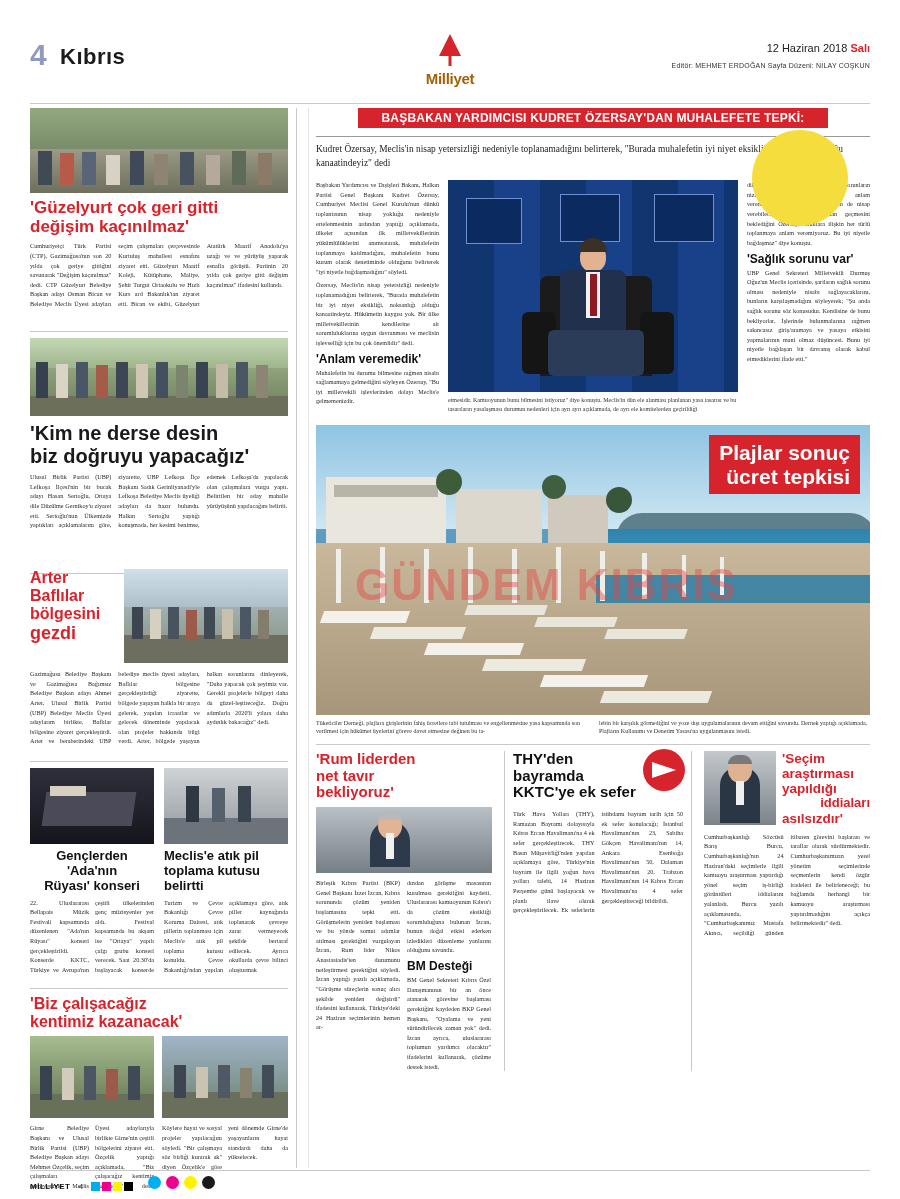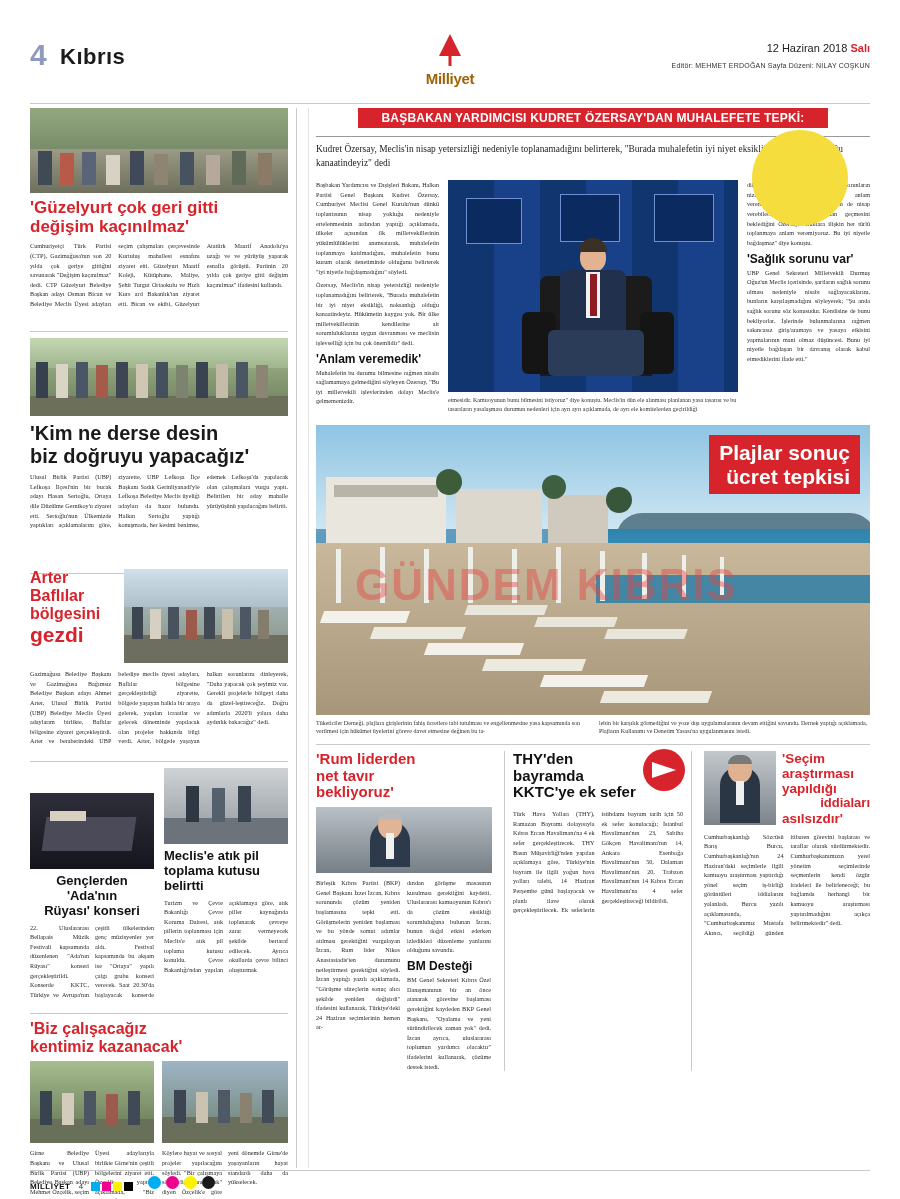--- a/index.html
+++ b/index.html
@@ -168,41 +168,41 @@
 
 Belirtilen bir aday mahalle yürüyüşünü yapılacağını belirtti.</div>
 
     <div class="rule h" style="position:relative;left:0;top:5px;width:258px;"></div>
 
     <div style="position:relative;height:94px;">
       <div style="position:absolute;left:0;top:0;width:86px;">
         <div class="hl" style="font-size:16px;">Arter</div>
         <div class="hl" style="font-size:16px;">Baflılar</div>
         <div class="hl" style="font-size:16px;">bölgesini</div>
-        <div class="hl" style="font-size:21px;">gezdi</div>
+        <div class="hl" style="font-size:18px;">gezdi</div>
       </div>
       <div class="photo" style="position:absolute;left:94px;top:0;width:164px;height:94px;background:linear-gradient(#b9c9d6,#7f8c78);">
         <div style="position:absolute;left:0;top:0;width:100%;height:40%;background:linear-gradient(#cfe0ec,#aebfc8);"></div>
         <div style="position:absolute;left:0;bottom:0;width:100%;height:30%;background:#6e6e60;"></div>
         <div style="position:absolute;left:8px;bottom:24px;width:11px;height:32px;background:#3c4550;"></div>
         <div style="position:absolute;left:26px;bottom:24px;width:11px;height:30px;background:#d6d0c2;"></div>
         <div style="position:absolute;left:44px;bottom:24px;width:11px;height:32px;background:#49525f;"></div>
         <div style="position:absolute;left:62px;bottom:24px;width:11px;height:29px;background:#9c5a4a;"></div>
         <div style="position:absolute;left:80px;bottom:24px;width:11px;height:32px;background:#404954;"></div>
         <div style="position:absolute;left:98px;bottom:24px;width:11px;height:30px;background:#c9c0ad;"></div>
         <div style="position:absolute;left:116px;bottom:24px;width:11px;height:32px;background:#4d5763;"></div>
         <div style="position:absolute;left:134px;bottom:24px;width:11px;height:29px;background:#857d6c;"></div>
       </div>
     </div>
     <div class="body-text" style="margin-top:6px;column-count:3;column-gap:7px;height:88px;overflow:hidden;">Gazimağusa Belediye Başkanı ve Gazimağusa Bağımsız Belediye Başkan adayı Ahmet Arter, Ulusal Birlik Partisi (UBP) Belediye Meclis Üyesi adaylarım birlikte, Baflılar bölgesine ziyaret gerçekleştirdi. Arter ve beraberindeki UBP belediye meclis üyesi adayları, Baflılar bölgesine gerçekleştirdiği ziyarette, bölgede yaşayan halkla bir araya gelerek, yapılan icraatlar ve gelecek döneminde yapılacak olan projeler hakkında bilgi verdi. Arter, bölgede yaşayan halkın sorunlarını dinleyerek, "Daha yapacak çok şeyimiz var. Gerekli projelerle bölgeyi daha da güzel-leştireceğiz. Doğru adımlarla 2020'li yılara daha aydınlık bakacağız" dedi.</div>
 
     <div class="rule h" style="position:relative;left:0;top:4px;width:258px;"></div>
 
     <div style="margin-top:10px;display:flex;gap:10px;">
-      <div style="width:124px;margin-top:25px;">
+      <div style="width:124px;">
         <div class="photo" style="width:124px;height:76px;background:linear-gradient(#2e2f3a,#14151c);">
           <div style="position:absolute;left:14px;top:24px;width:90px;height:34px;background:#4a4a58;transform:skewX(-8deg);"></div>
           <div style="position:absolute;left:20px;top:18px;width:36px;height:10px;background:#d7cfc0;"></div>
         </div>
         <div class="smallhead dark" style="margin-top:5px;text-align:center;">Gençlerden</div>
         <div class="smallhead dark" style="text-align:center;">'Ada'nın</div>
         <div class="smallhead dark" style="text-align:center;">Rüyası' konseri</div>
         <div class="body-text" style="margin-top:4px;column-count:2;column-gap:6px;height:84px;overflow:hidden;">22. Uluslararası Bellapais Müzik Festivali kapsamında düzenlenen "Ada'nın Rüyası" konseri gerçekleştirildi. Konserde KKTC, Türkiye ve Avrupa'nın çeşitli ülkelerinden genç müzisyenler yer aldı. Festival kapsamında bu akşam ise "Ortaya" yapılı çalgı grubu konseri verecek. Saat 20.30'da başlayacak konserde giriş ücretsiz olup, tüm sanatseverler davetlidir.</div>
       </div>
       <div style="width:124px;">

